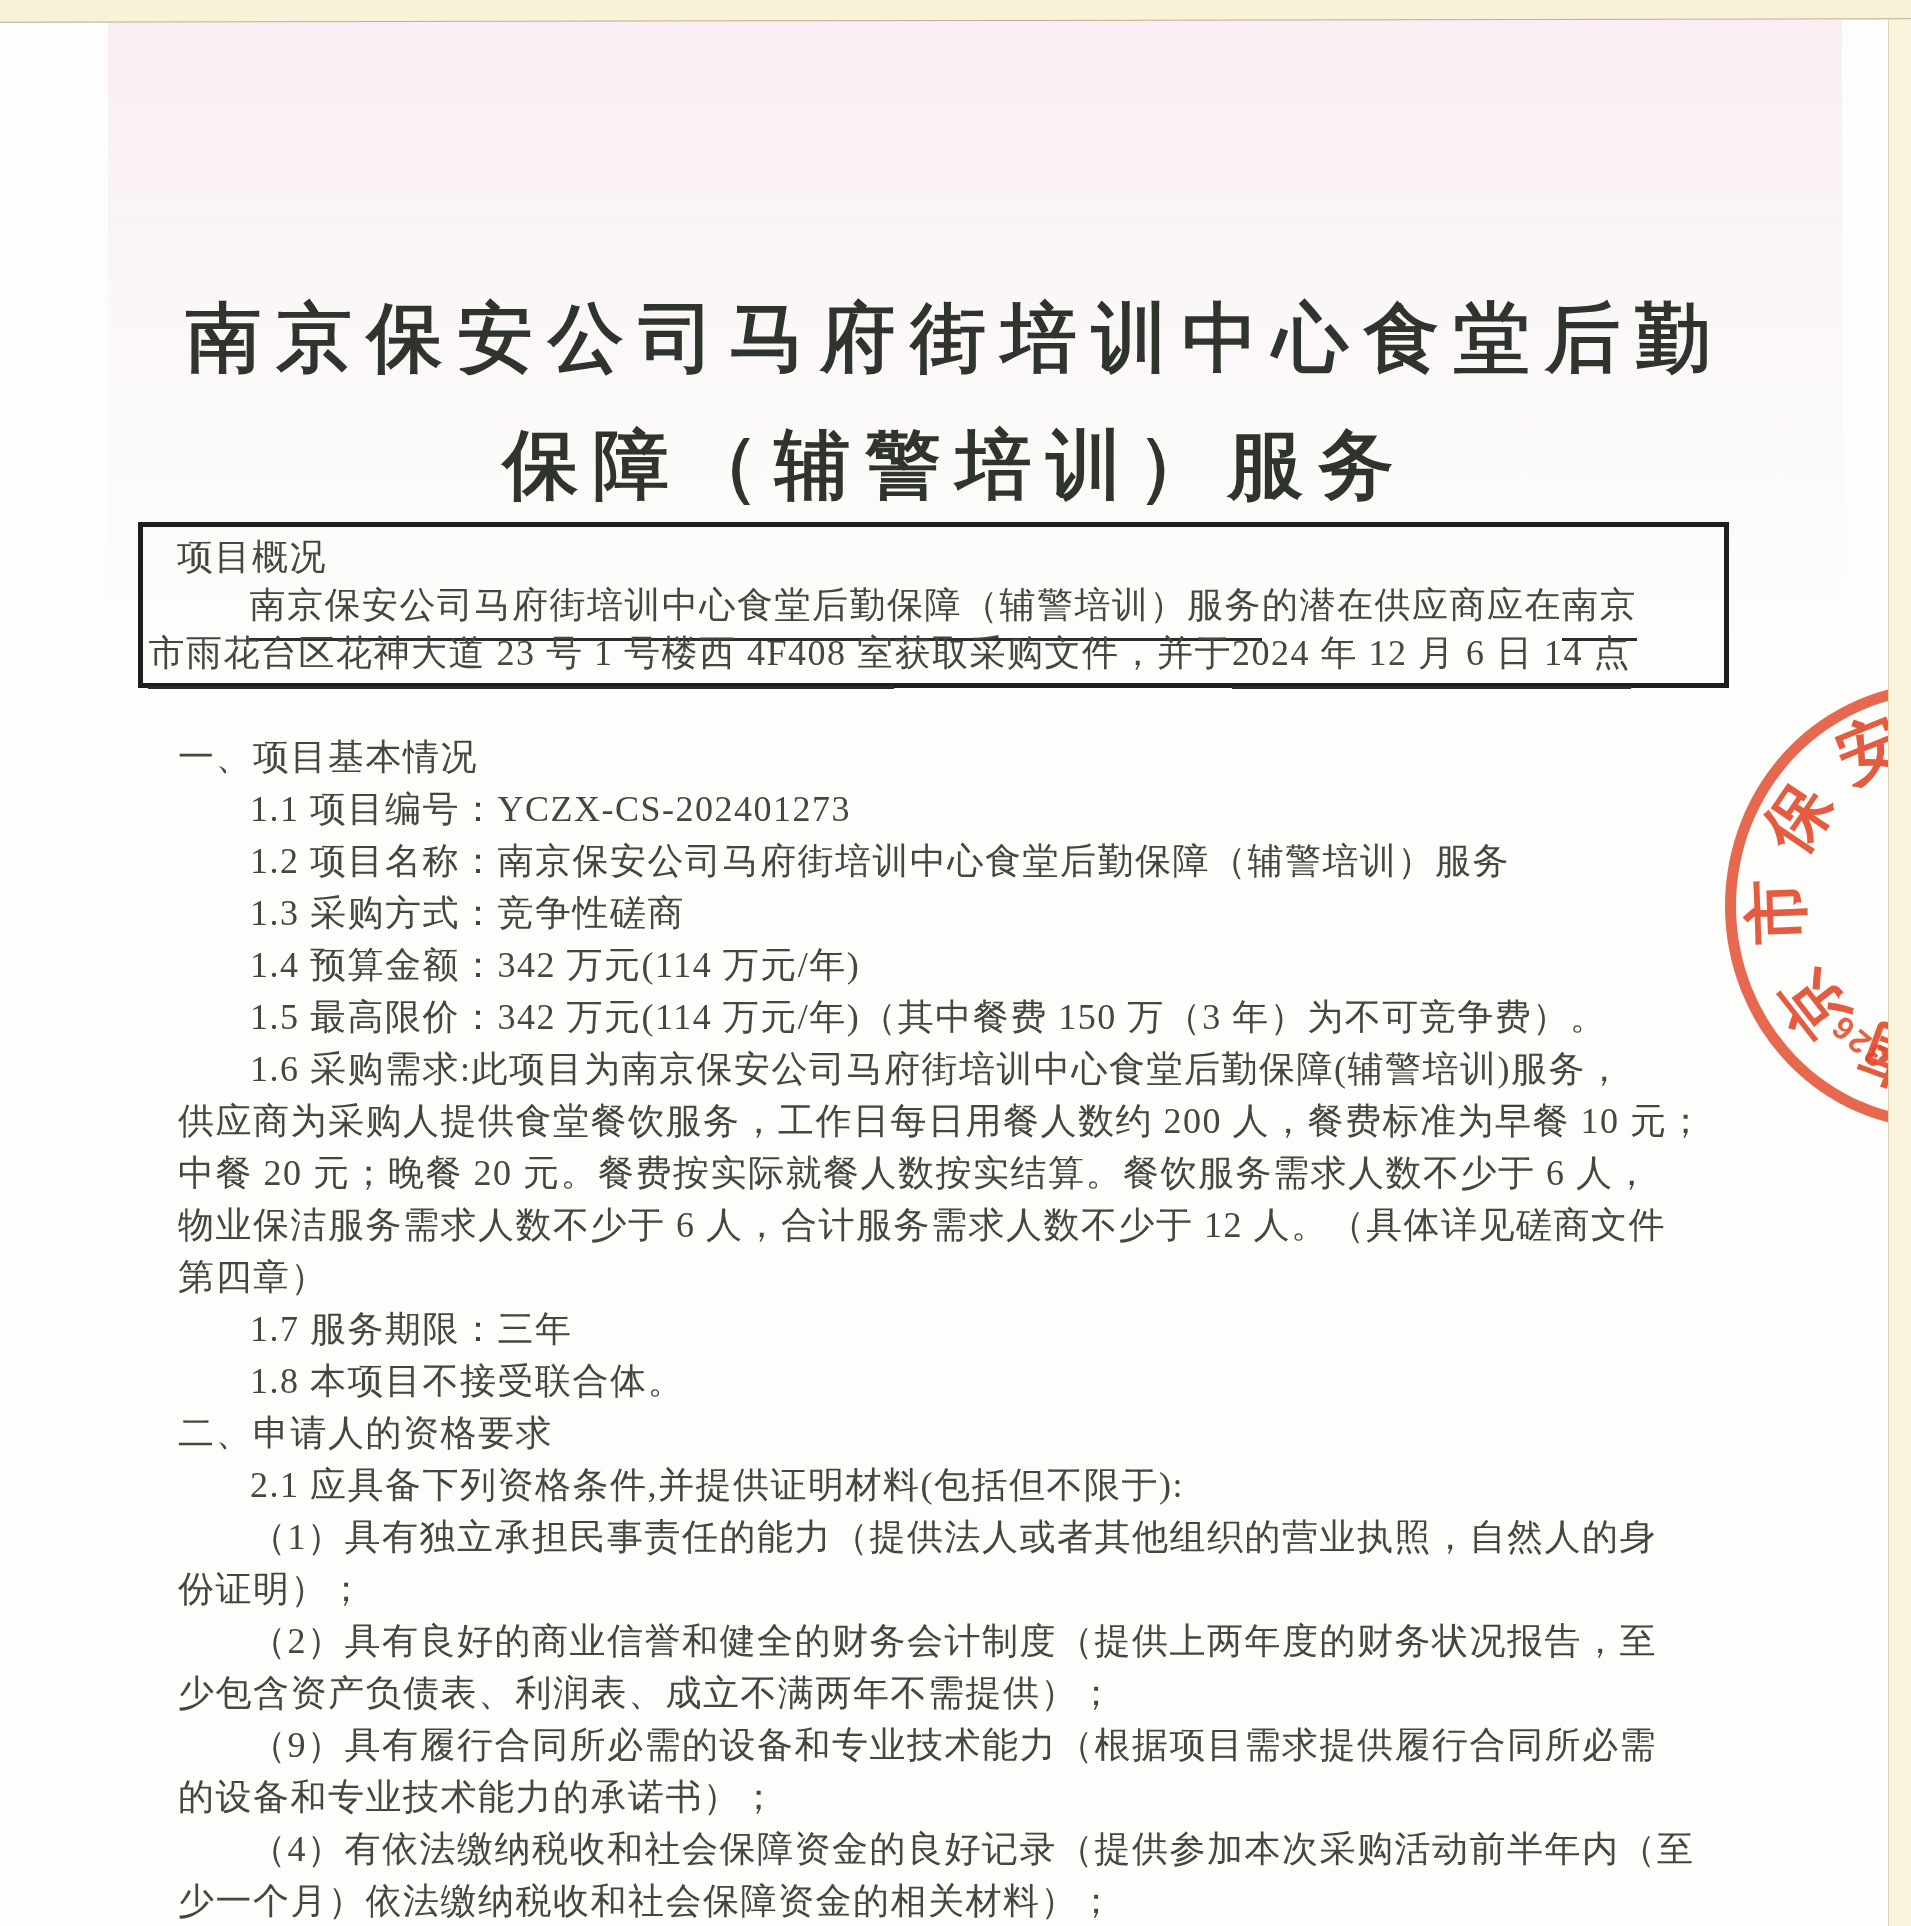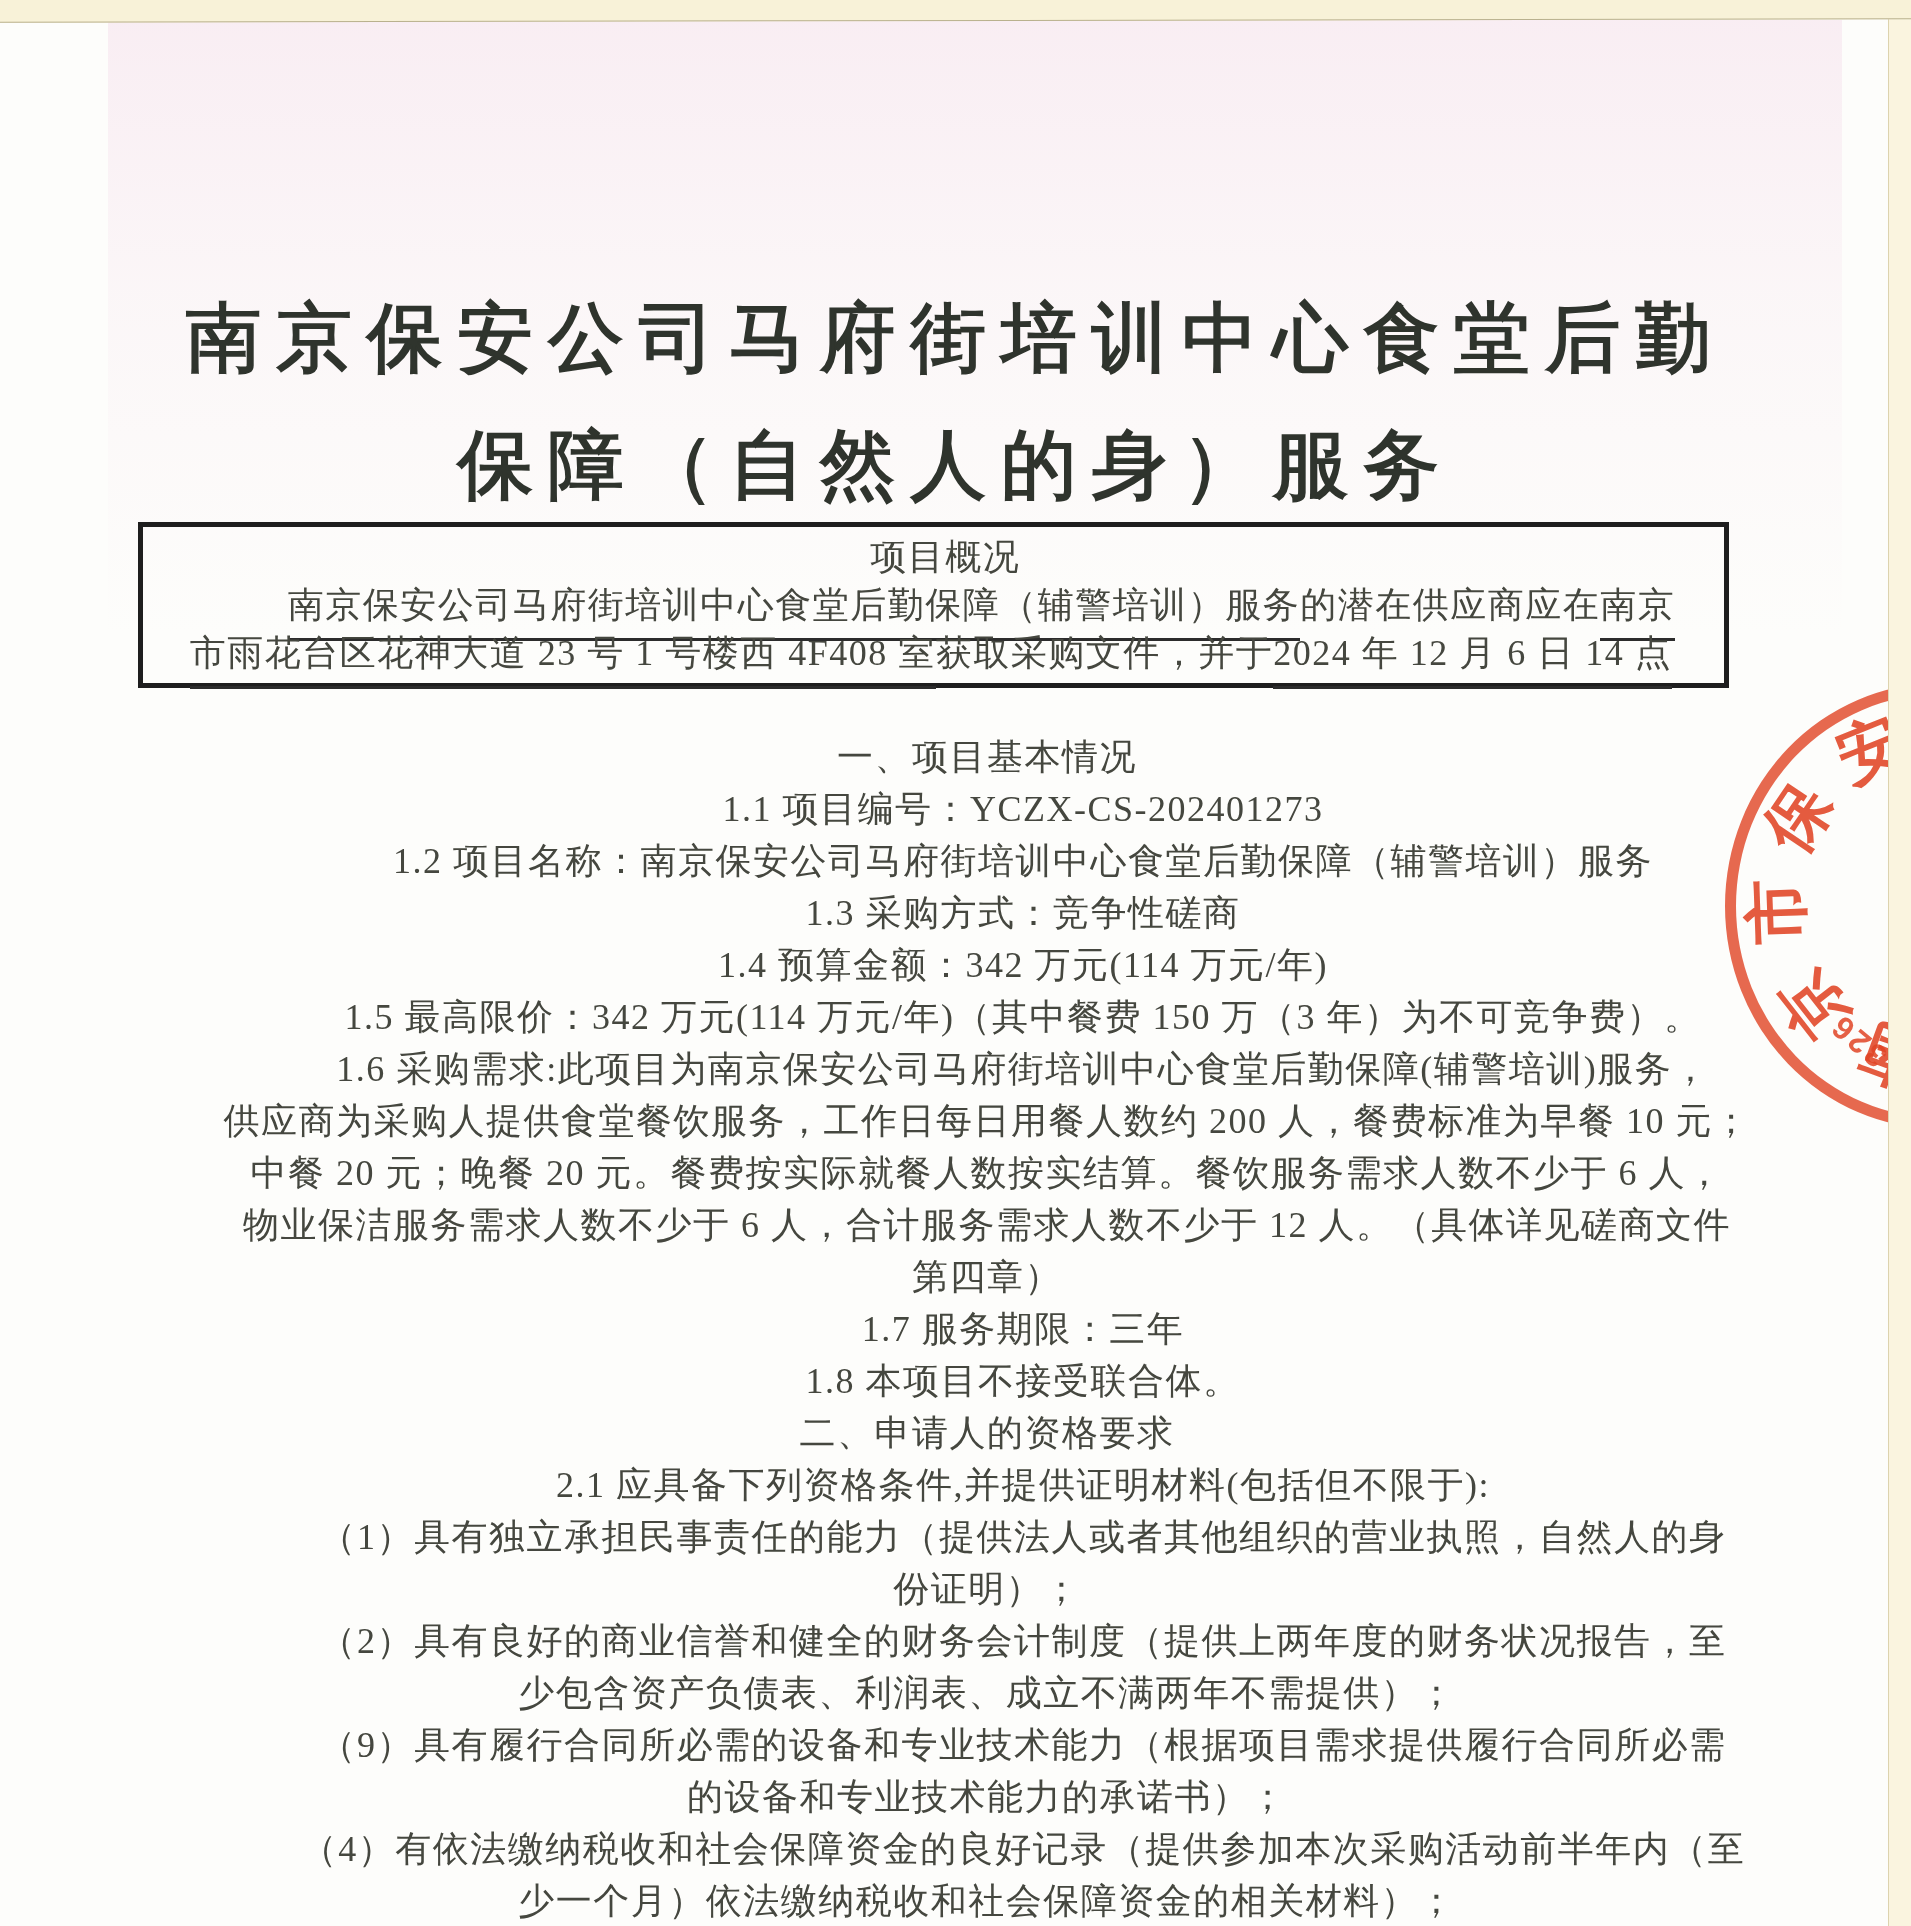--- a/index.html
+++ b/index.html
@@ -44,21 +44,21 @@
   }
   .obox .oh{margin-left:28.5px;}
   .obox .tline.ind{text-indent:101px;}
 
   
   .content{
     position:absolute;left:178px;top:731px;width:1618px;
     font-size:36px;line-height:52px;letter-spacing:1.5px;color:#45473f;
     z-index:10;
   }
-  .tline{white-space:nowrap;text-align:center;}
+  .tline{white-space:nowrap;}
   .content .tline.ind{text-indent:72px;}
   .u{border-bottom:3.5px solid #2c2c2c;padding-bottom:13px;}
 
   
   .stamp{position:absolute;left:0;top:0;z-index:30;color:#e04424;}
   .ring{
     position:absolute;left:1725px;top:683px;width:408px;height:424px;
     border:11.6px solid rgba(224,68,36,0.80);border-radius:50%;
   }
   .sc{
@@ -82,21 +82,21 @@
 </style>
 </head>
 <body>
 
 <div class="page">
 
   <div class="tint"></div>
 
   <div class="title">
     <div>南京保安公司马府街培训中心食堂后勤</div>
-    <div>保障（自然人的身）服务</div>
+    <div>保障（辅警培训）服务</div>
   </div>
 
   <div class="obox">
     <div class="tline oh">项目概况</div>
     <div>
         <div class="tline ind"><span class="u">南京保安公司马府街培训中心食堂后勤保障（辅警培训）服务</span><span>的潜在供应商应在</span><span class="u">南京</span></div>
         <div class="tline"><span class="u">市雨花台区花神大道 23 号 1 号楼西 4F408 室</span><span>获取采购文件，并于</span><span class="u">2024 年 12 月 6 日 14 点</span></div>
       </div>
   </div>
 

